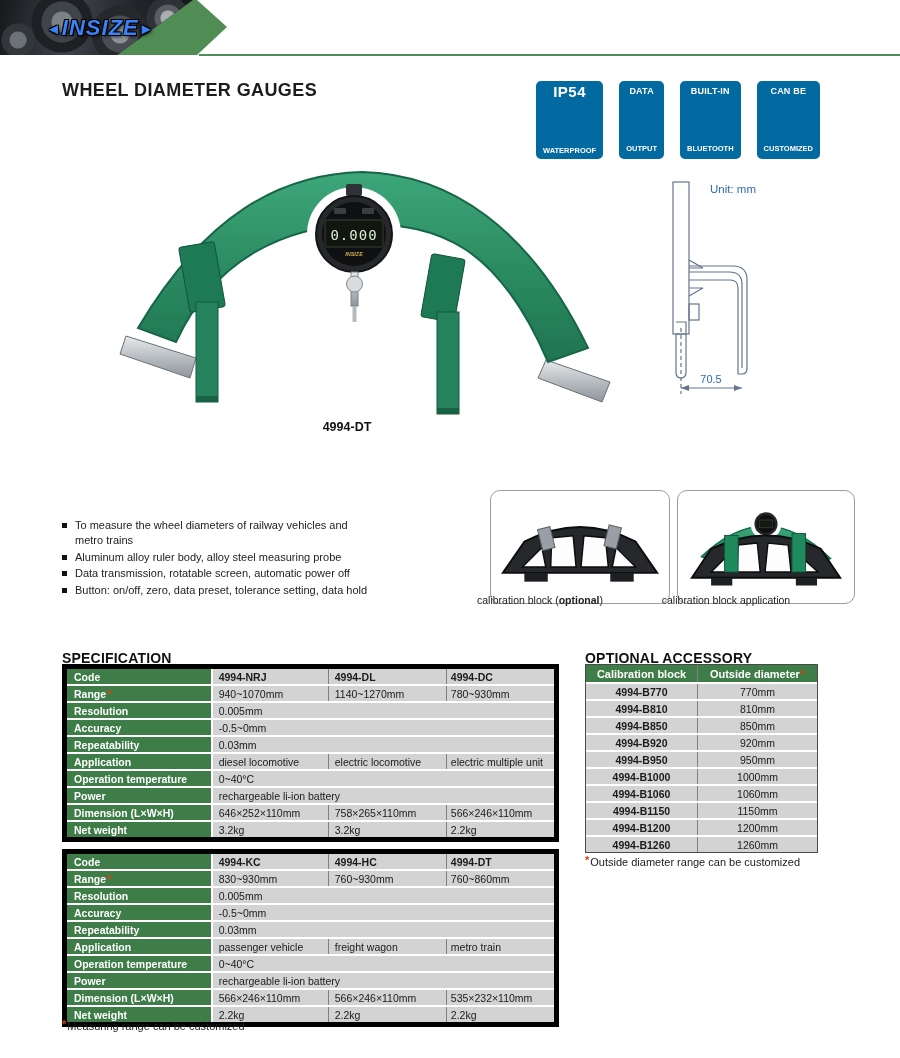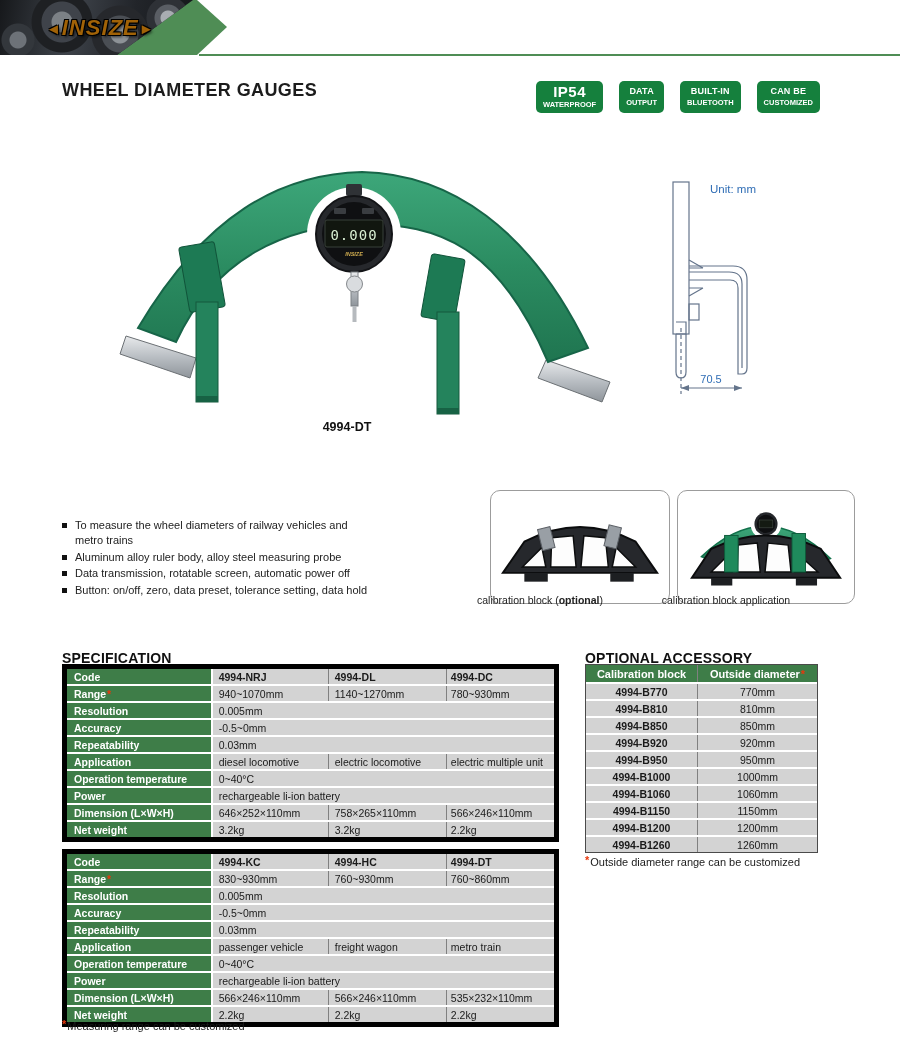--- a/index.html
+++ b/index.html
@@ -10,34 +10,34 @@
   .hero-chevron { position:absolute; left:0; top:0; }
   .hero-photo { position:absolute; left:0; top:0; width:200px; height:55px;
     background:
       radial-gradient(circle at 168px 18px, #a9adb2 0 7px, #5a5e64 8px 13px, #2e3136 14px 21px, rgba(0,0,0,0) 22px),
       radial-gradient(circle at 120px 34px, #8d9297 0 9px, #4a4e54 10px 18px, #26282c 19px 28px, rgba(0,0,0,0) 29px),
       radial-gradient(circle at 62px 22px, #7c8186 0 10px, #3f434a 11px 20px, #1e2023 21px 30px, rgba(0,0,0,0) 31px),
       radial-gradient(circle at 18px 40px, #6d7278 0 8px, #33373c 9px 16px, rgba(0,0,0,0) 17px),
       linear-gradient(100deg, #16181b 0%, #3e434a 35%, #22252a 65%, #131518 100%);
     clip-path: polygon(0 0, 193px 0, 117px 55px, 0 55px); }
   .logo { position:absolute; left:46px; top:15px; font-style:italic; font-weight:bold;
-    font-size:22px; color:#a16207; letter-spacing:1px; white-space:nowrap;
+    font-size:22px; color:#3b82f6; letter-spacing:1px; white-space:nowrap;
     text-shadow:-1px -1px 0 #000, 1px -1px 0 #000, -1px 1px 0 #000, 1px 1px 0 #000, 2px 2px 3px rgba(0,0,0,.7);text-align:center; }
   .logo .arrow { font-size:15px; font-style:normal; vertical-align:1px; }
   .header-rule { position:absolute; left:199px; right:0; top:54px; height:2px; background:#4f8d55; }
 
   
   .page-title { position:absolute; left:62px; top:80px; margin:0; font-size:18px; font-weight:bold;
     color:#1c1c1c; letter-spacing:.4px; }
   .badges { position:absolute; left:536px; top:81px; display:flex; gap:16px; align-items:stretch; }
-  .badge { background:#15803d; border-radius:5px; color:#fff; text-align:center; padding:3px 7px;
+  .badge { background:#0369a1; border-radius:5px; color:#fff; text-align:center; padding:3px 7px;
     min-height:32px; box-sizing:border-box; display:flex; flex-direction:column; justify-content:center; }
   .badge .l1 { font-weight:bold; font-size:9px; line-height:1.25; letter-spacing:.2px; white-space:nowrap; }
   .badge .l1.big { font-size:15px; line-height:1.05; letter-spacing:.5px; }
-  .badge .l2 { font-weight:bold; font-size:7.5px; line-height:1.35; white-space:nowrap; }
+  .badge .l2 { font-weight:bold; font-size:7.5px; line-height:1.35; white-space:nowrap;margin-top:46px; }
 
   
   .gauge-svg { position:absolute; left:110px; top:160px; }
   .model-label { position:absolute; left:292px; top:420px; width:110px; text-align:center;
     font-size:12.5px; font-weight:bold; color:#111; }
   .drawing-svg { position:absolute; left:645px; top:176px; }
 
   
   .features { position:absolute; left:62px; top:518px; width:400px; }
   .feat { display:flex; font-size:11px; color:#222; line-height:1.4; margin-bottom:1px; }

